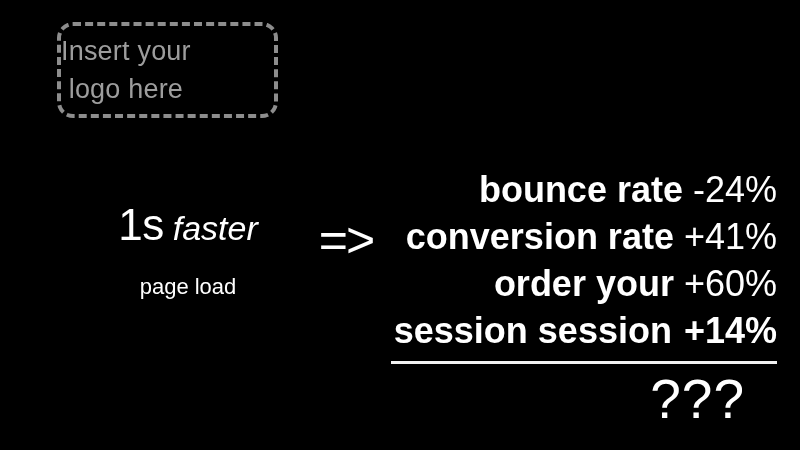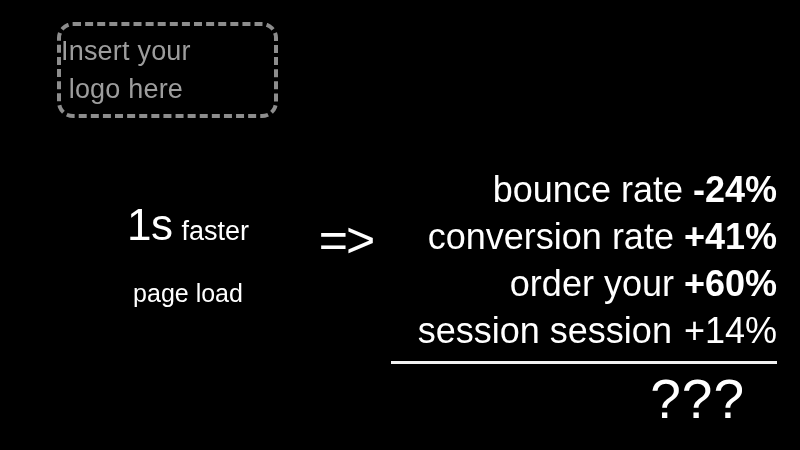--- a/index.html
+++ b/index.html
@@ -57,29 +57,30 @@
     display: block;
     white-space: nowrap;
     line-height: 58px;
   }
   .statement .big-number {
     font-size: 44px;
     letter-spacing: -0.5px;
     vertical-align: baseline;
   }
   .statement .qualifier {
-    font-size: 27px;
+    font-size: 34px;
     margin-left: 9px;
     vertical-align: baseline;
+    font-style: italic;
   }
   .statement .line-two {
     display: block;
-    font-size: 25px;
+    font-size: 22px;
     line-height: 42px;
-    margin-top: 8px;
+    margin-top: 2px;
     white-space: nowrap;
   }
 
   
   .arrow {
     position: absolute;
     left: 303px;
     top: 209px;
     width: 86px;
     text-align: center;
@@ -98,28 +99,28 @@
     color: #ffffff;
     text-align: right;
   }
   .metric-row {
     font-size: 36px;
     line-height: 47px;
     white-space: nowrap;
     text-align: right;
   }
   .metric-row .metric-label {
-    font-weight: 400;
+    font-weight: 700;
   }
   .metric-row .metric-value {
-    font-weight: 700;
+    font-weight: 400;
     margin-left: 10px;
   }
   .metric-row.emphasis .metric-value {
-    font-weight: normal;
+    font-weight: bold;
     margin-left: 12px;
   }
 
   .metrics-rule {
     width: 386px;
     height: 3px;
     background: #f2f2f2;
     margin-top: 7px;
     margin-left: auto;
     margin-right: 0;

